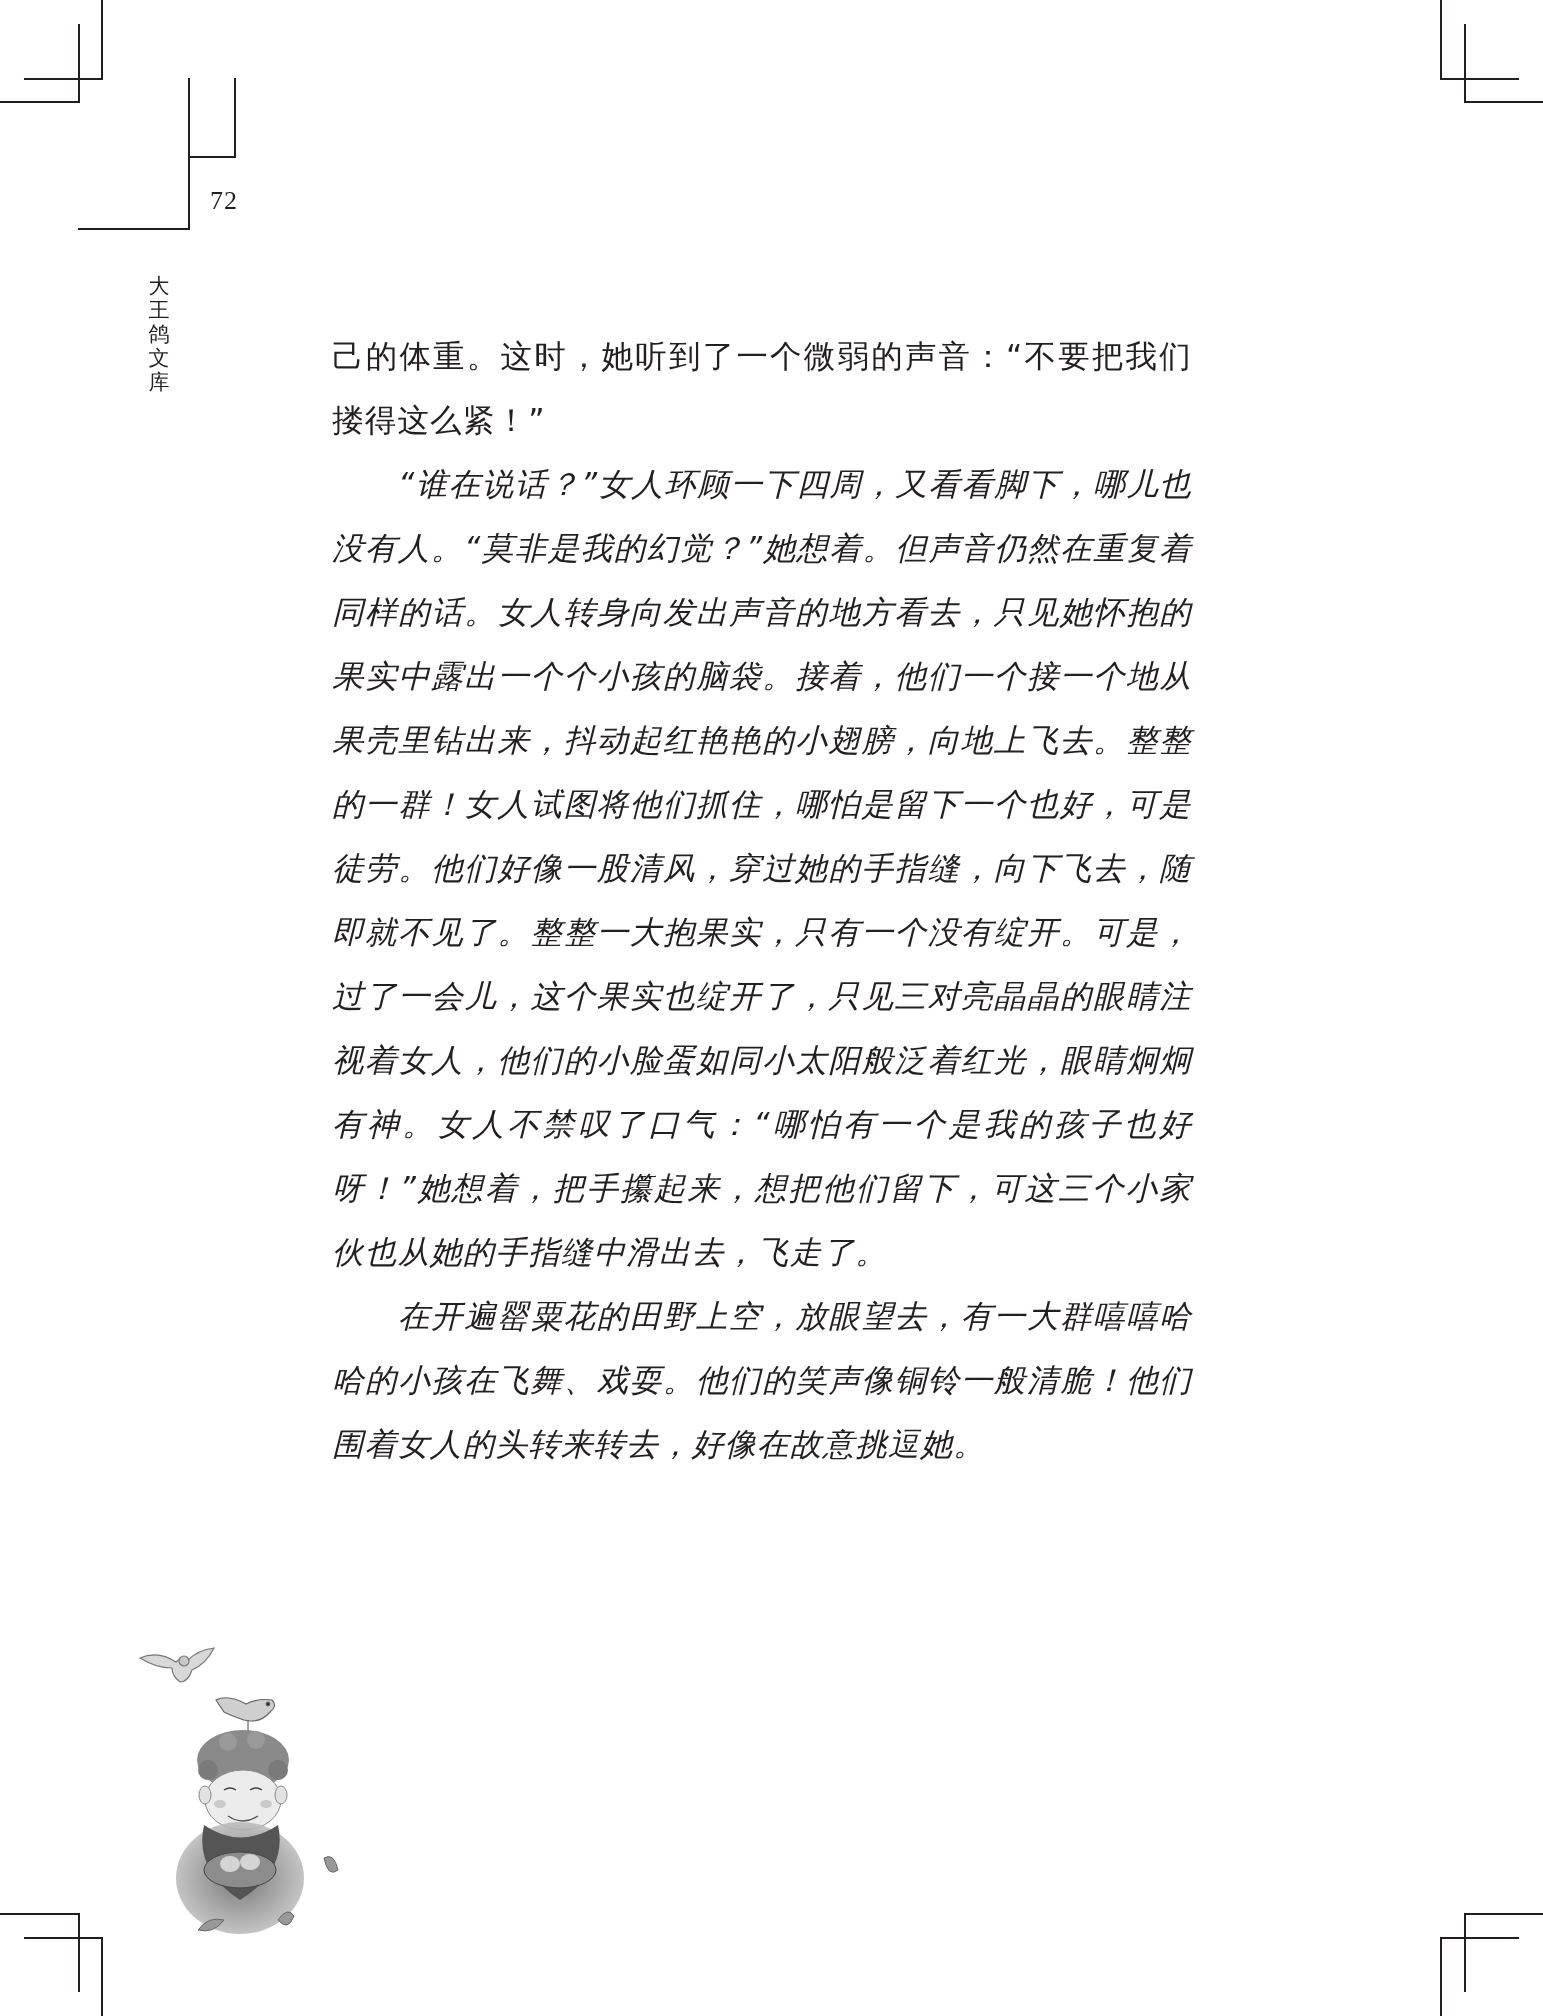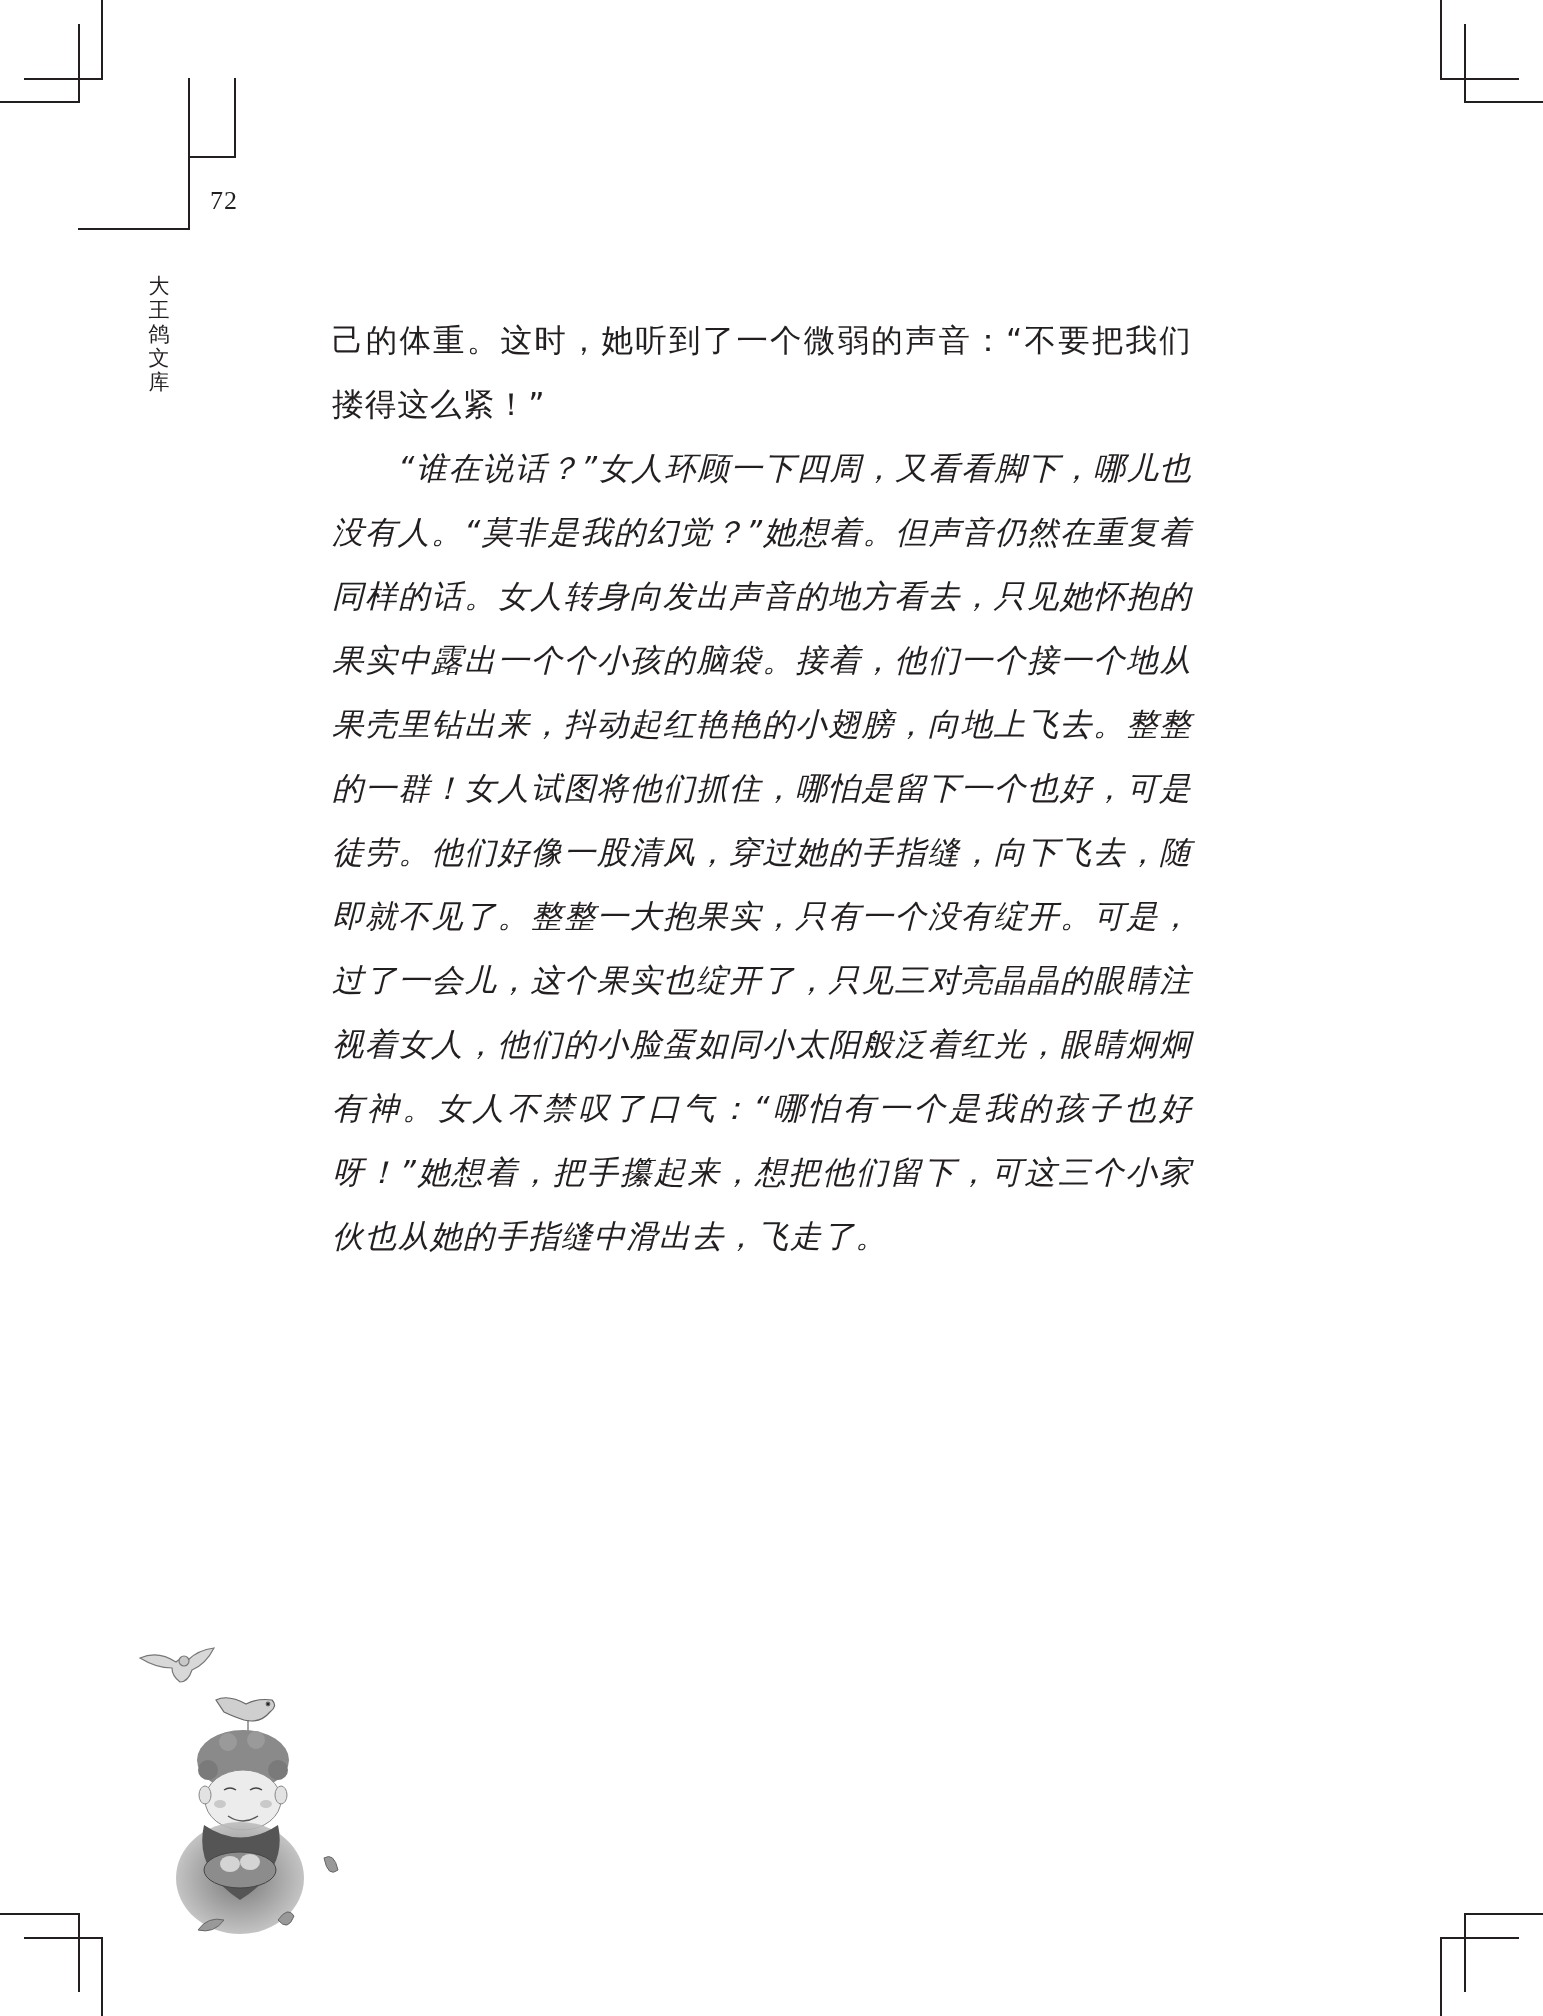--- a/index.html
+++ b/index.html
@@ -3,21 +3,21 @@
 <meta charset="utf-8">
 <style>
   html, body { margin: 0; padding: 0; background: #ffffff; }
   body { width: 1543px; height: 2016px; position: relative; overflow: hidden; font-family: "DejaVu Sans", "Liberation Sans", sans-serif; color: #231f20; }
   .line { position: absolute; background: #231f20; }
   .h { height: 2px; }
   .v { width: 2px; }
   .page-number { position: absolute; left: 210px; top: 186px; font-family: "Liberation Serif", "DejaVu Serif", serif; font-size: 26px; color: #231f20; letter-spacing: 1px; }
   .series-title { position: absolute; left: 146px; top: 274px; width: 26px; font-size: 21px; line-height: 24px; color: #231f20; text-align: center; }
   .series-title span { display: block; }
-  .body-text { position: absolute; left: 332px; top: 308px; width: 860px; font-size: 31.5px; line-height: 64px; color: #231f20; letter-spacing: 1.2px; }
+  .body-text { position: absolute; left: 332px; top: 324px; width: 860px; font-size: 31.5px; line-height: 64px; color: #231f20; letter-spacing: 1.2px; }
   .body-text p { margin: 0; text-align: justify; text-align-last: left; }
   .body-text p.indent { text-indent: 66px; font-style: italic; }
   .illustration { position: absolute; left: 128px; top: 1620px; width: 220px; height: 360px; }
 </style>
 </head>
 <body>
 
 <div class="line v" style="left:101px; top:0; height:79px;"></div>
 <div class="line h" style="left:24px; top:78px; width:79px;"></div>
 <div class="line v" style="left:78px; top:24px; height:79px;"></div>
@@ -49,20 +49,21 @@
   <span>大</span>
   <span>王</span>
   <span>鸽</span>
   <span>文</span>
   <span>库</span>
 </div>
 
 <div class="body-text">
   <p>己的体重。这时，她听到了一个微弱的声音：“不要把我们搂得这么紧！”</p>
   <p class="indent">“谁在说话？”女人环顾一下四周，又看看脚下，哪儿也没有人。“莫非是我的幻觉？”她想着。但声音仍然在重复着同样的话。女人转身向发出声音的地方看去，只见她怀抱的果实中露出一个个小孩的脑袋。接着，他们一个接一个地从果壳里钻出来，抖动起红艳艳的小翅膀，向地上飞去。整整的一群！女人试图将他们抓住，哪怕是留下一个也好，可是徒劳。他们好像一股清风，穿过她的手指缝，向下飞去，随即就不见了。整整一大抱果实，只有一个没有绽开。可是，过了一会儿，这个果实也绽开了，只见三对亮晶晶的眼睛注视着女人，他们的小脸蛋如同小太阳般泛着红光，眼睛炯炯有神。女人不禁叹了口气：“哪怕有一个是我的孩子也好呀！”她想着，把手攥起来，想把他们留下，可这三个小家伙也从她的手指缝中滑出去，飞走了。</p>
+  <p class="indent">在开遍罂粟花的田野上空，放眼望去，有一大群嘻嘻哈哈的小孩在飞舞、戏耍。他们的笑声像铜铃一般清脆！他们围着女人的头转来转去，好像在故意挑逗她。</p>
 </div>
 
 <div class="illustration">
   <svg width="220" height="360" viewBox="0 0 220 360" xmlns="http://www.w3.org/2000/svg">
     <defs>
       <radialGradient id="g1" cx="50%" cy="50%" r="50%">
         <stop offset="0%" stop-color="#6a6a6a"></stop>
         <stop offset="100%" stop-color="#bdbdbd"></stop>
       </radialGradient>
     </defs>

